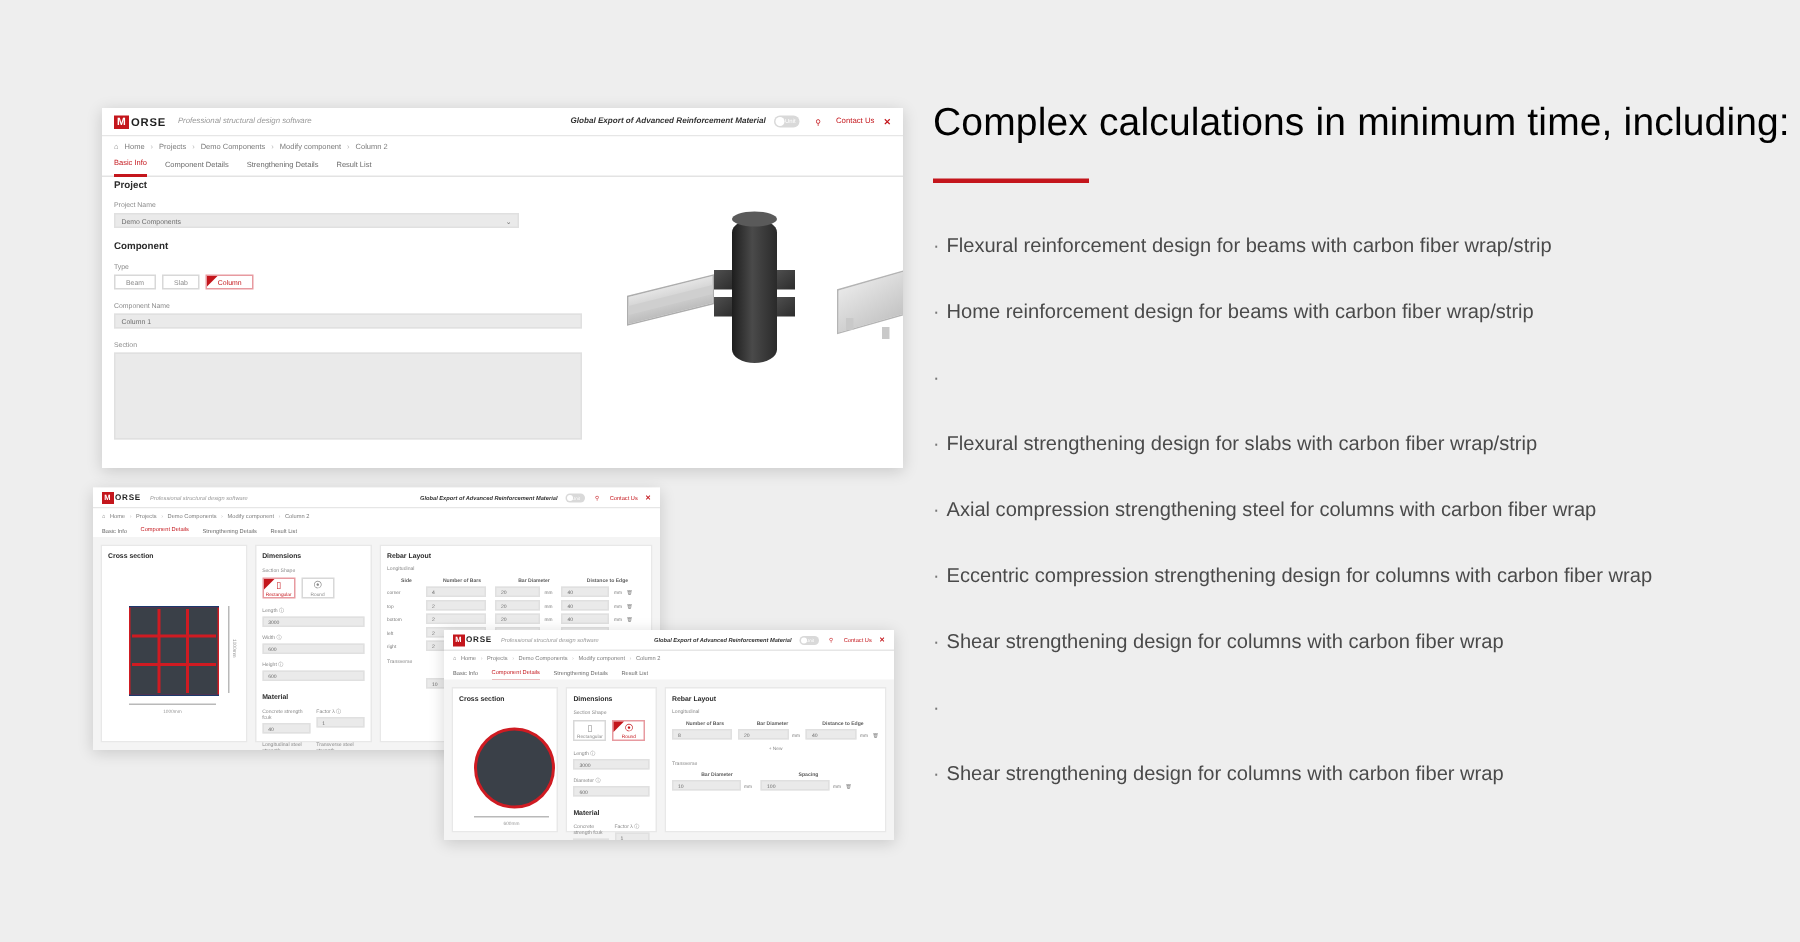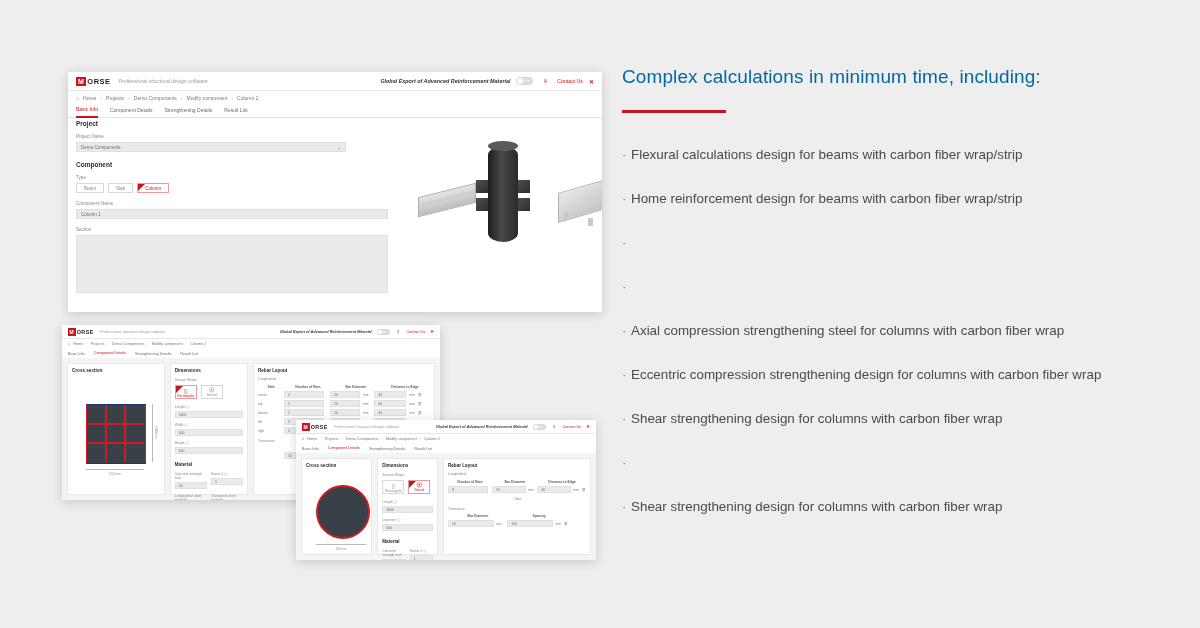--- a/index.html
+++ b/index.html
@@ -7,21 +7,21 @@
     width: 1200px; height: 628px;
     background: #eeeeee;
     font-family: "Liberation Sans", sans-serif;
     overflow: hidden;
   }
   .canvas { position: relative; width: 1200px; height: 600px; background: #eeeeee; }
 
   
   .right-col { position: absolute; left: 622px; top: 66px; width: 560px; }
   .headline {
-    font-size: 19px; color: #0369a1; font-weight: 400;
+    font-size: 26px; color: #000000; font-weight: 400;
     letter-spacing: .1px; white-space: nowrap;
   }
   .rule { margin-top: 22px; width: 104px; height: 3px; background: #c4161c; }
   .bullets { margin-top: 34px; }
   .bullet {
     display: flex; align-items: flex-start;
     font-size: 13.4px; color: #4a4a4a; line-height: 1.2;
     height: 44px;
   }
   .bullet .dot { width: 9px; flex: 0 0 9px; color: #777; font-size: 13px; }
@@ -487,31 +487,32 @@
       </div>
     </div>
   </div>
 
   <div class="right-col">
     <div class="headline">Complex calculations in minimum time, including:</div>
     <div class="rule"></div>
     <div class="bullets" id="bullets">
         <div class="bullet">
           <span class="dot">·</span>
-          <span class="btxt">Flexural calculations design for beams with carbon fiber wrap/strip</span>
+          <span class="btxt">Flexural reinforcement design for beams with carbon fiber wrap/strip</span>
         </div>
         <div class="bullet">
           <span class="dot">·</span>
           <span class="btxt">Home reinforcement design for beams with carbon fiber wrap/strip</span>
         </div>
         <div class="bullet">
           <span class="dot">·</span>
         </div>
         <div class="bullet">
           <span class="dot">·</span>
+          <span class="btxt">Flexural strengthening design for slabs with carbon fiber wrap/strip</span>
         </div>
         <div class="bullet">
           <span class="dot">·</span>
           <span class="btxt">Axial compression strengthening steel for columns with carbon fiber wrap</span>
         </div>
         <div class="bullet">
           <span class="dot">·</span>
           <span class="btxt">Eccentric compression strengthening design for columns with carbon fiber wrap</span>
         </div>
         <div class="bullet">

